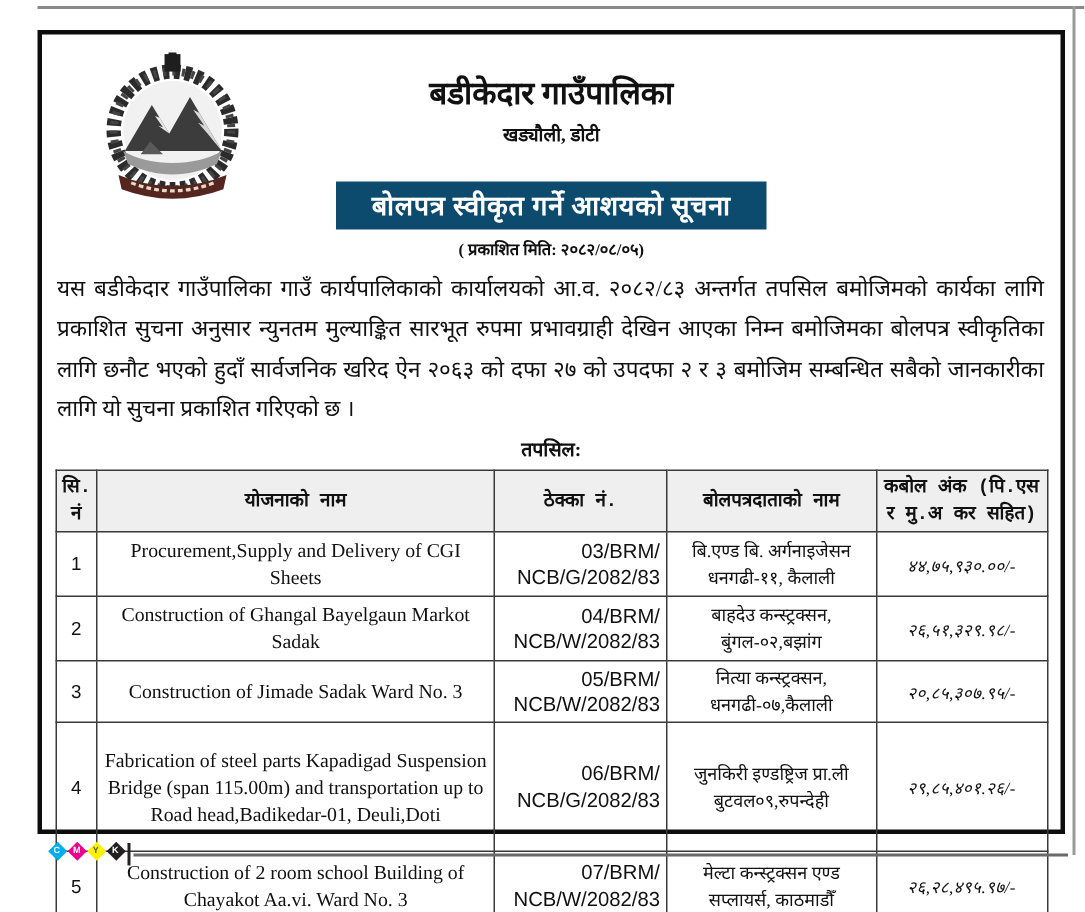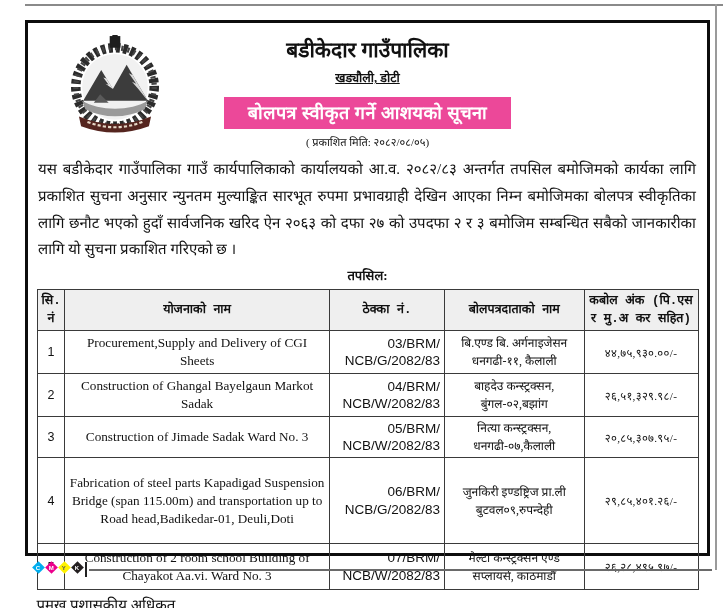--- a/index.html
+++ b/index.html
@@ -14,28 +14,28 @@
   .crop-bottom-line{position:absolute;left:89px;top:569px;width:623px;height:2px;background:#6a6a6a;}
   .crop-tick{position:absolute;left:85px;top:562px;width:2px;height:15px;background:#222;}
 
   
   .notice-box{
     position:absolute;left:25px;top:20px;width:679px;height:530px;
     border:3px solid #0d0d0d;background:#fff;text-align:center;
   }
   .emblem{position:absolute;left:34px;top:12px;width:106px;height:106px;}
 
-  .org-name{font-size:21px;font-weight:700;margin:14px 0 0;line-height:1.25;}
+  .org-name{font-size:21px;font-weight:700;margin:26px 0 0;line-height:1.25;}
   .office-name{font-size:19px;font-weight:700;margin:5px 0 0;line-height:1.25;}
-  .address{font-size:12.5px;font-weight:700;margin:6px 0 4px;text-decoration:underline;}
+  .address{font-size:12.5px;font-weight:700;margin:6px 0 16px;}
   .banner{
-    display:inline-block;background:#ec4899;color:#fff;font-size:18px;font-weight:700;
+    display:inline-block;background:#0c4a6e;color:#fff;font-size:18px;font-weight:700;
     padding:3px 24px 5px;margin-top:7px;letter-spacing:0.5px;
   }
-  .pub-date{font-size:11px;font-weight:400;margin-top:5px;}
+  .pub-date{font-size:11px;font-weight:700;margin-top:5px;}
 
   .body-par{
     text-align:justify;font-size:15px;line-height:1.78;
     margin:7px 11px 0 10px;
   }
   .tapasil{font-size:13px;font-weight:700;margin-top:3px;}
 
   table.notice-table{
     border-collapse:collapse;margin:5px auto 0;width:662px;table-layout:fixed;
     font-size:12px;
@@ -50,21 +50,21 @@
   .col-bidder{width:136px;}
   .col-amount{width:111px;}
   .row-h{height:40px;font-family:Liberation Mono, monospace;}
   .row-1,.row-2{height:43px;}
   .row-3{height:40px;}
   .row-4{height:86px;}
   .row-5{height:46px;}
   td.project-cell{font-family:Liberation Serif, serif;font-size:13.2px;line-height:1.35;}
   td.contract-cell{font-family:"Liberation Sans","DejaVu Sans",sans-serif;font-size:13.5px;line-height:1.3;text-align:right;}
   td.bidder-cell{font-size:12px;line-height:1.5;}
-  td.amount-cell{font-size:11.3px;letter-spacing:0.3px;}
+  td.amount-cell{font-size:11.3px;letter-spacing:0.3px;font-style:italic;}
   td.sn-cell{font-family:"Liberation Sans","DejaVu Sans",sans-serif;font-size:12.5px;}
 
   .signature{width:662px;margin:4px auto 0;text-align:left;font-size:15px;font-weight:400;}
 
   
   .marks{position:absolute;left:34px;top:563px;display:flex;gap:4px;}
   .diamond{
     width:9px;height:9px;transform:rotate(45deg);display:flex;align-items:center;justify-content:center;
     font-family:"Liberation Sans",sans-serif;font-size:6px;font-weight:700;color:#fff;
   }

